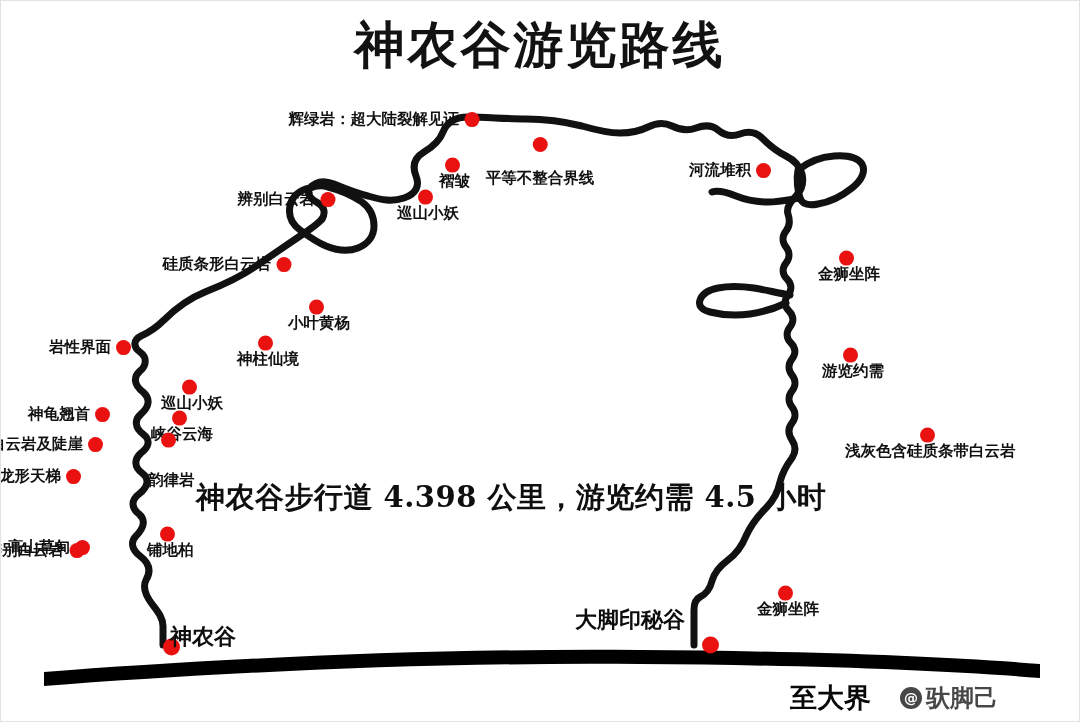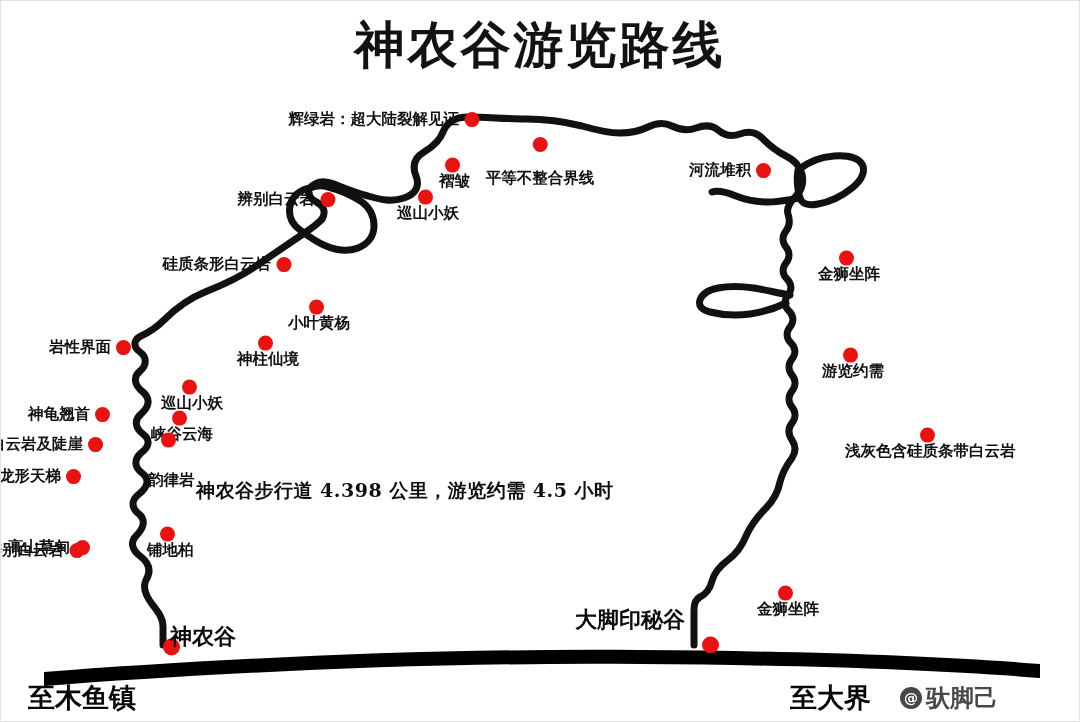--- a/index.html
+++ b/index.html
@@ -85,21 +85,21 @@
     font-size: 22px;
     color: #0d0d0d;
     white-space: nowrap;
   }
   #summary-text {
     position: absolute;
     left: 196px;
     top: 478px;
     font-family: "DejaVu Serif", "Liberation Serif", serif;
     font-weight: bold;
-    font-size: 19px;
+    font-size: 29px;
     color: #0f0f0f;
     white-space: nowrap;
     letter-spacing: 0.5px;
   }
   .road-label {
     position: absolute;
     bottom: 6px;
     font-family: "DejaVu Sans", "Liberation Sans", sans-serif;
     font-weight: bold;
     font-size: 27px;
@@ -251,21 +251,20 @@
       </div>
       <div class="endpoint-label" style="left: 170px; top: 622px;">神农谷</div>
       <div class="poi right-label" style="left: 702px; top: 645px;">
         <div class="dot" style="width: 17px; height: 17px; background: rgb(234, 17, 17);"></div>
       </div>
       <div class="endpoint-label" style="left: 575px; top: 605px;">大脚印秘谷</div>
     </div>
 
   <div id="summary-text">神农谷步行道 4.398 公里，游览约需 4.5 小时</div>
 
-  <div class="road-label" id="road-left">至木鱼镇</div>
   <div class="road-label" id="road-right">至大界</div>
 
   <div id="watermark">
     <span class="wm-mark">@</span>
     <span>驮脚己</span>
   </div>
 
 </div>
 
 </body></html>

